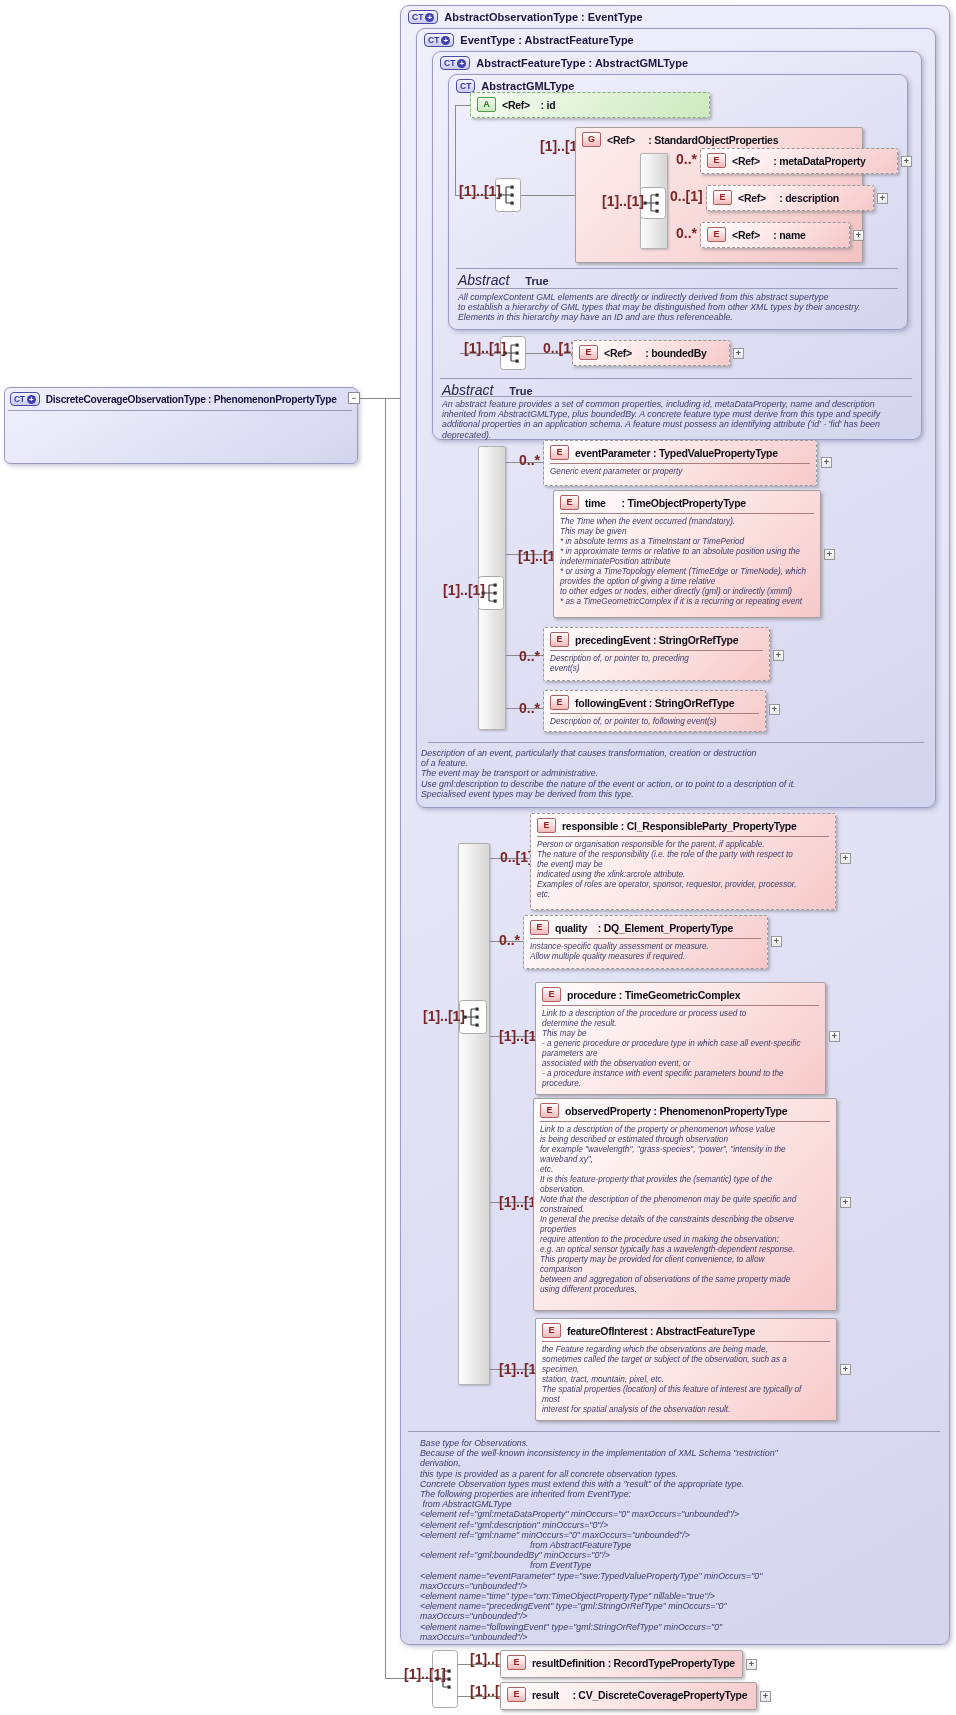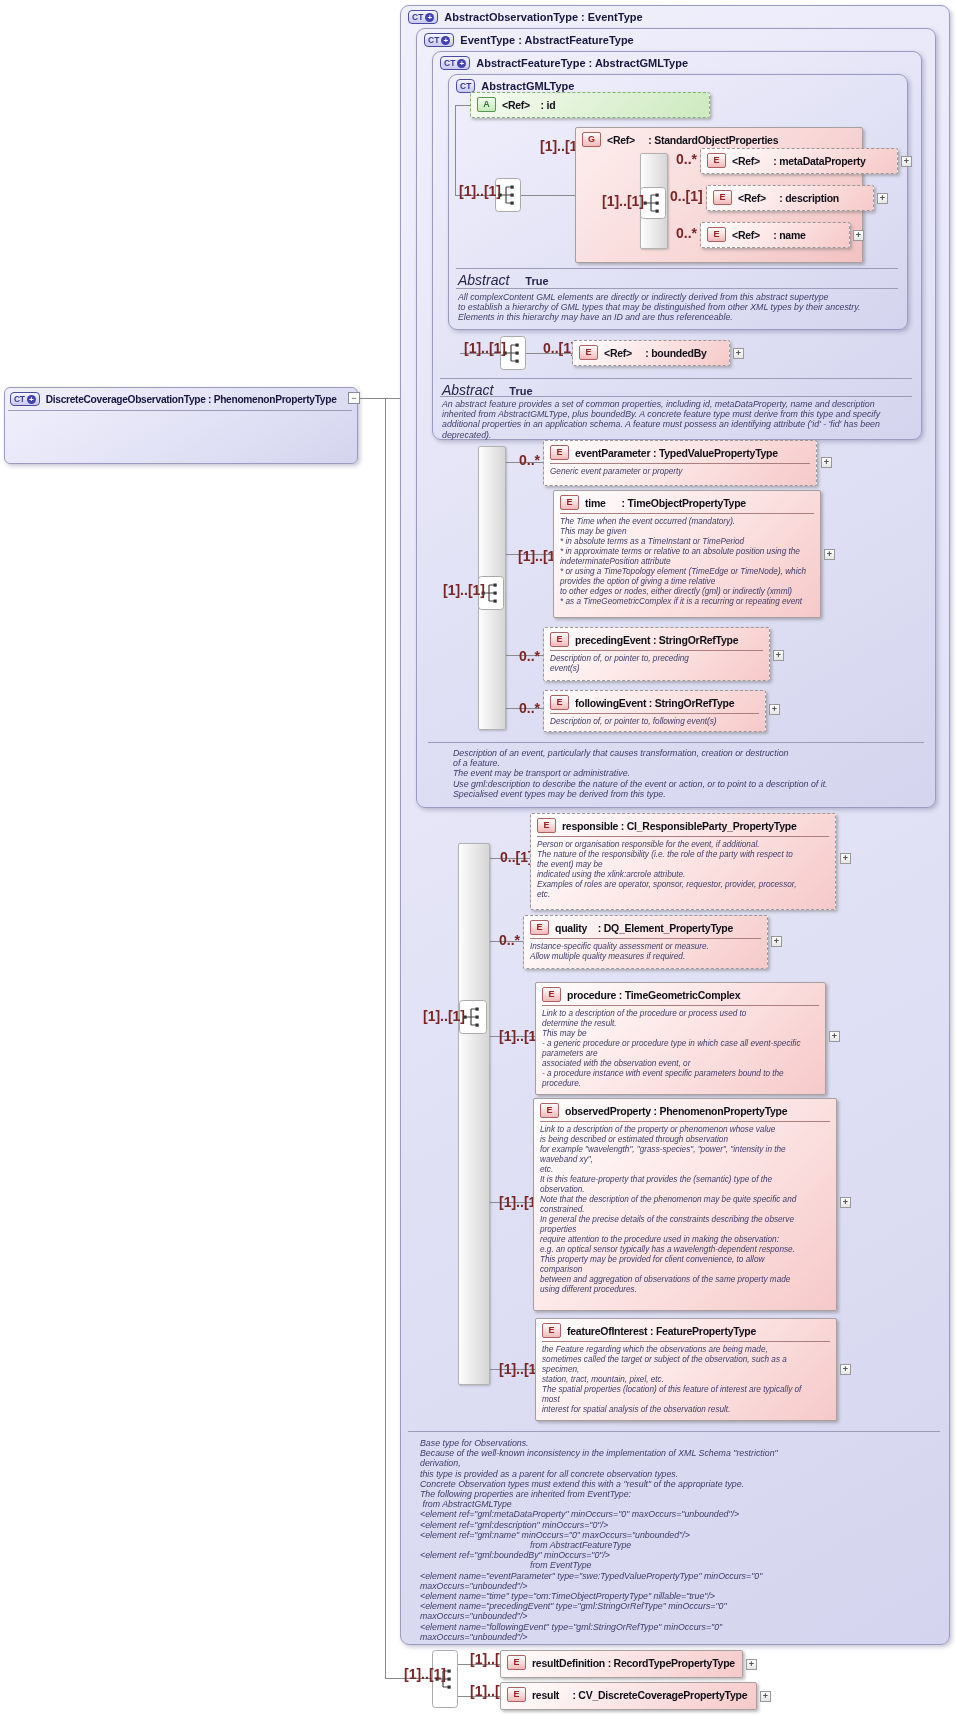--- a/index.html
+++ b/index.html
@@ -318,36 +318,36 @@
     <div class="ebox-head">
         <span class="badge">E</span>
         <span class="ebox-title">followingEvent : StringOrRefType</span>
       </div>
     <div class="ebox-rule"></div>
     <div class="ebox-desc">Description of, or pointer to, following event(s)</div>
   </div>
   <div class="plusbox" style="left:769px;top:704px">+</div>
 
   <div class="rule-wide" style="left:428px;top:742px;width:496px"></div>
-  <div class="box-desc" style="left:453px;top:748px;width:492px">Description of an event, particularly that causes transformation, creation or destruction
+  <div class="box-desc" style="left:421px;top:748px;width:492px">Description of an event, particularly that causes transformation, creation or destruction
 of a feature.
 The event may be transport or administrative.
 Use gml:description to describe the nature of the event or action, or to point to a description of it.
 Specialised event types may be derived from this type.</div>
 
   <div class="card" style="left:423px;top:1008px">[1]..[1]</div>
 
   <div class="card" style="left:500px;top:849px">0..[1]</div>
   <div class="ebox dashed" style="left:530px;top:813px;width:306px;height:97px">
     <div class="ebox-head">
         <span class="badge">E</span>
         <span class="ebox-title">responsible : CI_ResponsibleParty_PropertyType</span>
       </div>
     <div class="ebox-rule"></div>
-    <div class="ebox-desc">Person or organisation responsible for the event, if additional.
+    <div class="ebox-desc">Person or organisation responsible for the parent, if applicable.
 The nature of the responsibility (i.e. the role of the party with respect to
 the event) may be
 indicated using the xlink:arcrole attribute.
 Examples of roles are operator, sponsor, requestor, provider, processor,
 etc.</div>
   </div>
   <div class="plusbox" style="left:840px;top:853px">+</div>
 
   <div class="card" style="left:499px;top:932px">0..*</div>
   <div class="ebox dashed" style="left:523px;top:915px;width:245px;height:54px">
@@ -403,21 +403,21 @@
 comparison
 between and aggregation of observations of the same property made
 using different procedures.</div>
   </div>
   <div class="plusbox" style="left:840px;top:1197px">+</div>
 
   <div class="card" style="left:499px;top:1361px">[1]..[1]</div>
   <div class="ebox" style="left:535px;top:1318px;width:302px;height:103px">
     <div class="ebox-head">
         <span class="badge">E</span>
-        <span class="ebox-title">featureOfInterest : FeaturePropertyType</span>
+        <span class="ebox-title">featureOfInterest : AbstractFeatureType</span>
       </div>
     <div class="ebox-rule"></div>
     <div class="ebox-desc">the Feature regarding which the observations are being made,
 sometimes called the target or subject of the observation, such as a
 specimen,
 station, tract, mountain, pixel, etc.
 The spatial properties (location) of this feature of interest are typically of
 most
 interest for spatial analysis of the observation result.</div>
   </div>

